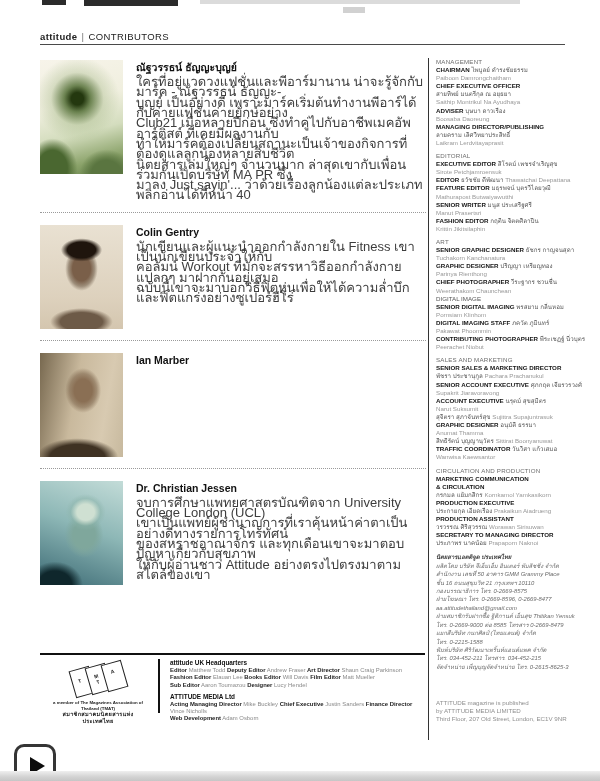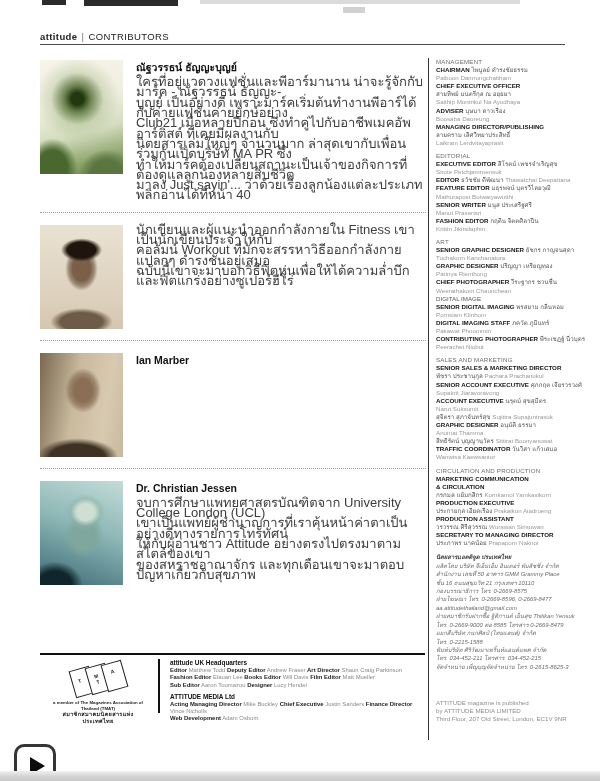--- a/index.html
+++ b/index.html
@@ -110,54 +110,55 @@
 
   <div class="left-col" id="contributors">
       <div class="contrib">
         <div class="photo photo-0"></div>
         <div class="ctext">
           <h3 class="cname">ณัฐวรรธน์ ธัญญะบุญย์</h3>
           <div class="bio">
             <div class="bio-line">ใครที่อยู่แวดวงแฟชั่นและพีอาร์มานาน น่าจะรู้จักกับ มาร์ค - ณัฐวรรธน์ ธัญญะ-</div>
             <div class="bio-line">บุญย์ เป็นอย่างดี เพราะมาร์คเริ่มต้นทำงานพีอาร์ได้กับค่ายแฟชั่นค่ายยักษ์อย่าง</div>
             <div class="bio-line">Club21 เมื่อหลายปีก่อน ซึ่งทำคู่ไปกับอาชีพเมคอัพอาร์ติสต์ ที่เคยมีผลงานกับ</div>
+            <div class="bio-line">ทำให้มาร์คต้องเปลี่ยนสถานะเป็นเจ้าของกิจการที่ต้องดูแลลูกน้องหลายสิบชีวิต</div>
             <div class="bio-line">นิตยสารเล่มใหญ่ๆ จำนวนมาก ล่าสุดเขากับเพื่อนร่วมกันเปิดบริษัท MA PR ซึ่ง</div>
-            <div class="bio-line">ทำให้มาร์คต้องเปลี่ยนสถานะเป็นเจ้าของกิจการที่ต้องดูแลลูกน้องหลายสิบชีวิต</div>
             <div class="bio-line">มาลง Just sayin'... ว่าด้วยเรื่องลูกน้องแต่ละประเภท พลิกอ่านได้ที่หน้า 40</div>
           </div>
         </div>
       </div>
       <div class="separator"></div>
       <div class="contrib">
         <div class="photo photo-1"></div>
         <div class="ctext">
+          <h3 class="cname">Colin Gentry</h3>
           <div class="bio">
             <div class="bio-line">นักเขียนและผู้แนะนำออกกำลังกายใน Fitness เขาเป็นนักเขียนประจำให้กับ</div>
-            <div class="bio-line">คอลัมน์ Workout ที่มักจะสรรหาวิธีออกกำลังกายแปลกๆ ดำรงชันอยู่เสมอ</div>
+            <div class="bio-line">คอลัมน์ Workout ที่มักจะสรรหาวิธีออกกำลังกายแปลกๆ มาฝากกันอยู่เสมอ</div>
             <div class="bio-line">ฉบับนี้เขาจะมาบอกวิธีฟิตหุ่นเพื่อให้ได้ความล่ำบึกและฟิตแกร่งอย่างซูเปอร์ฮีโร่</div>
           </div>
         </div>
       </div>
       <div class="separator"></div>
       <div class="contrib">
         <div class="photo photo-2"></div>
         <div class="ctext">
           <h3 class="cname">Ian Marber</h3>
         </div>
       </div>
       <div class="separator"></div>
       <div class="contrib">
         <div class="photo photo-3"></div>
         <div class="ctext">
           <h3 class="cname">Dr. Christian Jessen</h3>
           <div class="bio">
             <div class="bio-line">จบการศึกษาแพทยศาสตรบัณฑิตจาก University College London (UCL)</div>
             <div class="bio-line">เขาเป็นแพทย์ผู้ชำนาญการที่เราคุ้นหน้าค่าตาเป็นอย่างดีทางรายการโทรทัศน์</div>
+            <div class="bio-line">ของสหราชอาณาจักร และทุกเดือนเขาจะมาตอบปัญหาเกี่ยวกับสุขภาพ</div>
             <div class="bio-line">ให้กับผู้อ่านชาว Attitude อย่างตรงไปตรงมาตามสไตล์ของเขา</div>
-            <div class="bio-line">ของสหราชอาณาจักร และทุกเดือนเขาจะมาตอบปัญหาเกี่ยวกับสุขภาพ</div>
           </div>
         </div>
       </div>
     </div>
 
   <div class="right-col" id="masthead">
       <div class="msec">
         <div class="msec-title">MANAGEMENT</div>
         <div class="mline"><span class="b">CHAIRMAN</span> <span class="r">ไพบูลย์ ดำรงชัยธรรม</span> </div>
         <div class="mline"><span class="g">Paiboon Damrongchaitham</span> </div>

